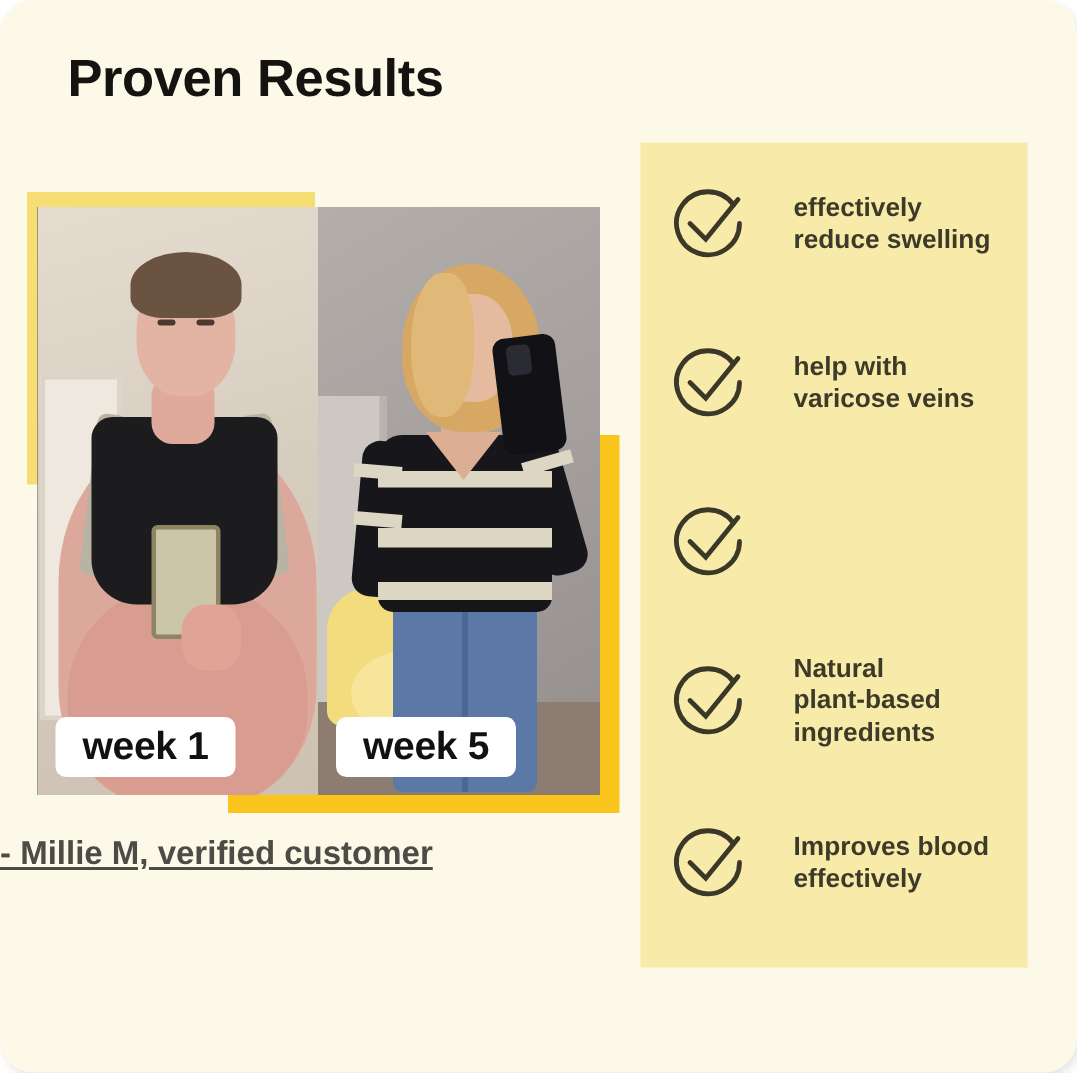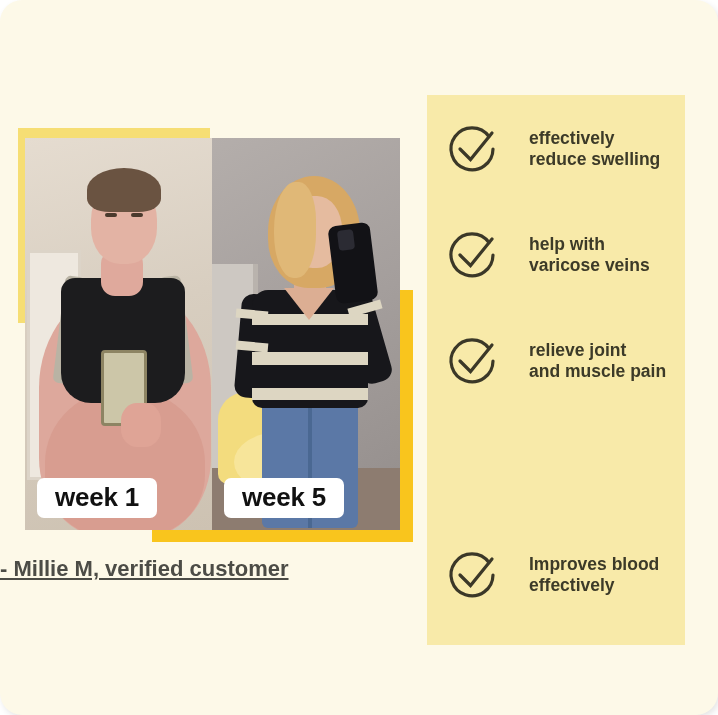--- a/index.html
+++ b/index.html
@@ -116,20 +116,21 @@
   .b1{top:132px;align-items:center;}
   .b2{top:238px;}
   .b3{top:340px;}
   .b4{top:452px;}
 </style>
 </head>
 <body>
 
 <div class="card">
 
+  <div class="page-title">Proven Results</div>
 
   <div class="photo-block">
 
     <div class="accent-tl"></div>
     <div class="accent-br"></div>
 
     <div class="photos">
 
       <div class="photo before">
         <div class="bf-wall"></div>
@@ -205,24 +206,33 @@
 varicose veins</span>
     </div>
 
     <div class="benefit b2">
       <span class="chk">
         <svg viewBox="0 0 56 56" width="56" height="56" fill="none" stroke="#3b3828" stroke-width="3.2" stroke-linecap="round">
           <path d="M44 15.5 A21 21 0 1 0 48 28"></path>
           <path d="M15 28 L25.5 38.5 L47 12"></path>
         </svg>
       </span>
-      <span class="btxt">relieve joint
-and muscle pain</span>
-    </div>
-
+    </div>
+
+    <div class="benefit b3">
+      <span class="chk">
+        <svg viewBox="0 0 56 56" width="56" height="56" fill="none" stroke="#3b3828" stroke-width="3.2" stroke-linecap="round">
+          <path d="M44 15.5 A21 21 0 1 0 48 28"></path>
+          <path d="M15 28 L25.5 38.5 L47 12"></path>
+        </svg>
+      </span>
+      <span class="btxt">Natural
+plant-based
+ingredients</span>
+    </div>
 
     <div class="benefit b4">
       <span class="chk">
         <svg viewBox="0 0 56 56" width="56" height="56" fill="none" stroke="#3b3828" stroke-width="3.2" stroke-linecap="round">
           <path d="M44 15.5 A21 21 0 1 0 48 28"></path>
           <path d="M15 28 L25.5 38.5 L47 12"></path>
         </svg>
       </span>
       <span class="btxt">Improves blood
 effectively</span>

